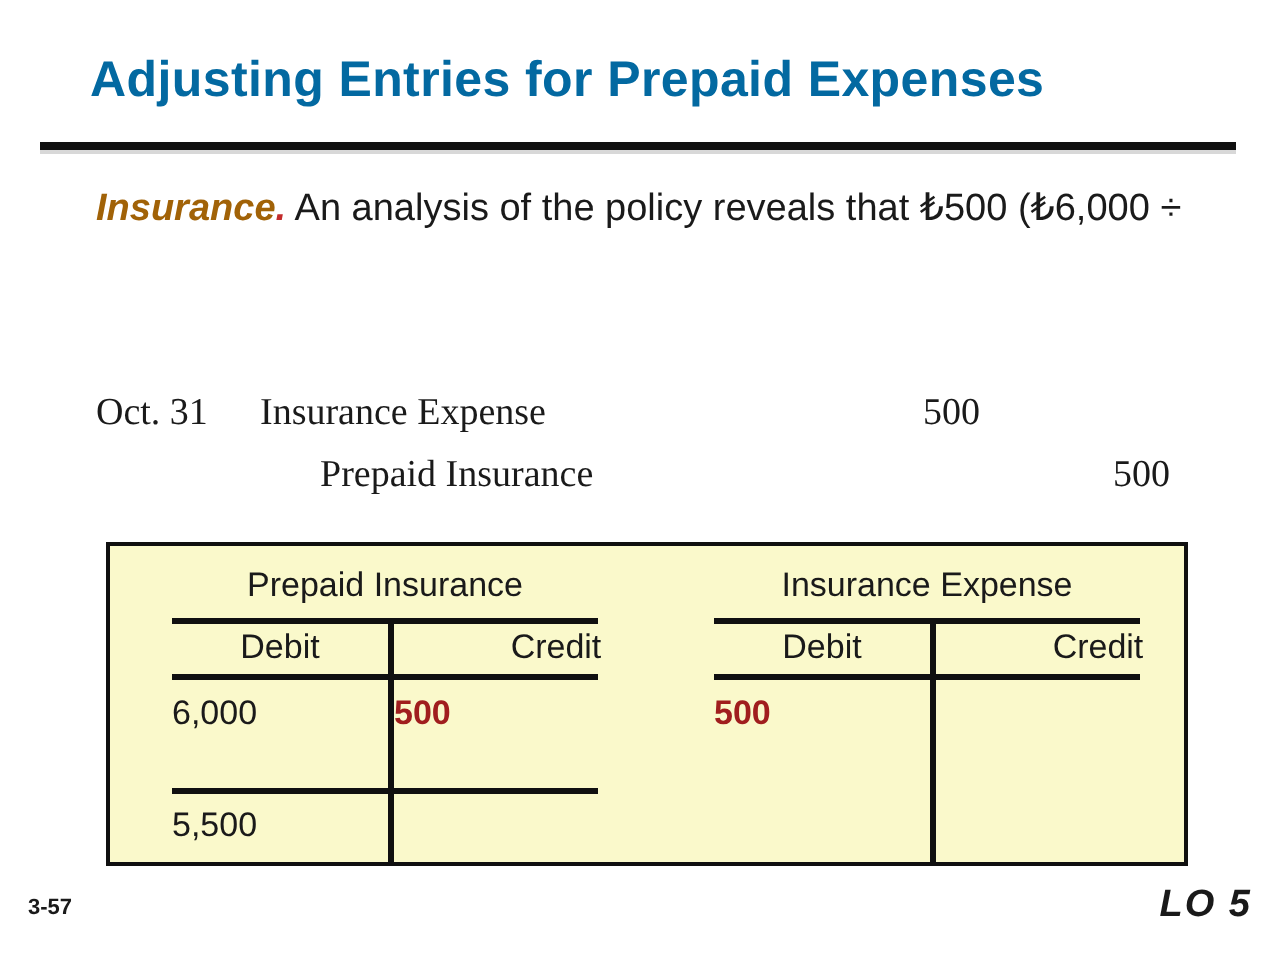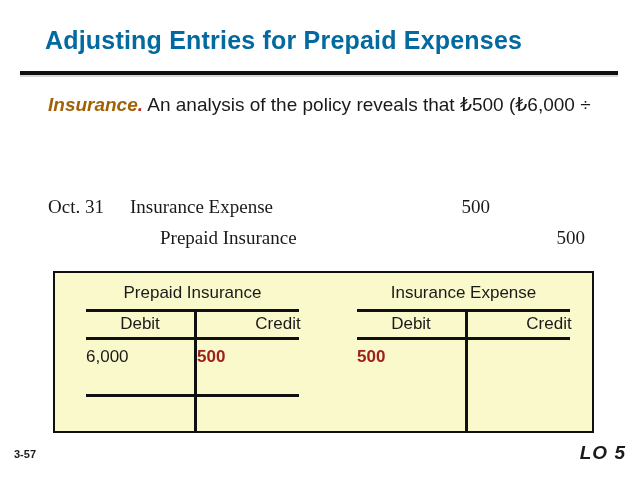--- a/index.html
+++ b/index.html
@@ -87,20 +87,21 @@
     <div class="tacct tacct-left">
       <div class="t-title">Prepaid Insurance</div>
       <div class="t-line t-line-top"></div>
       <div class="t-head debit">Debit</div>
       <div class="t-head credit">Credit</div>
       <div class="t-line t-line-mid"></div>
       <div class="t-vline"></div>
       <div class="t-val debit">6,000</div>
       <div class="t-val credit red">500</div>
       <div class="t-line t-line-bal"></div>
+      <div class="t-val balance">5,500</div>
     </div>
 
     <div class="tacct tacct-right">
       <div class="t-title">Insurance Expense</div>
       <div class="t-line t-line-top"></div>
       <div class="t-head debit">Debit</div>
       <div class="t-head credit">Credit</div>
       <div class="t-line t-line-mid"></div>
       <div class="t-vline"></div>
       <div class="t-val debit red">500</div>

